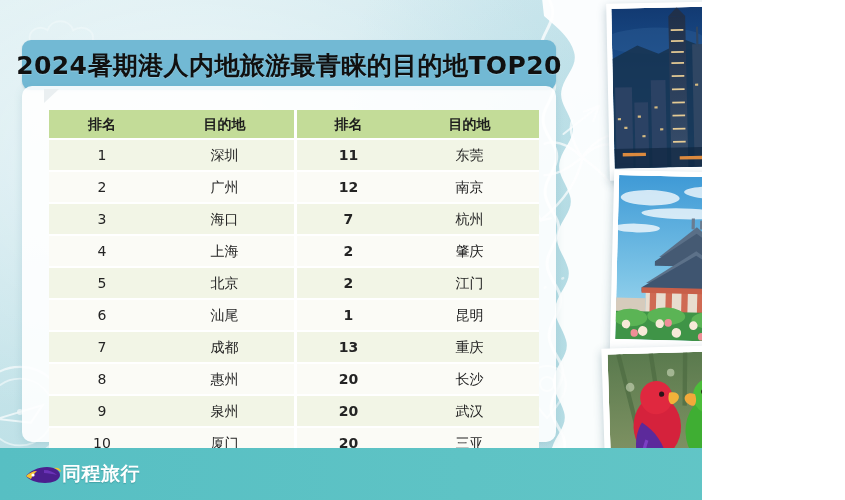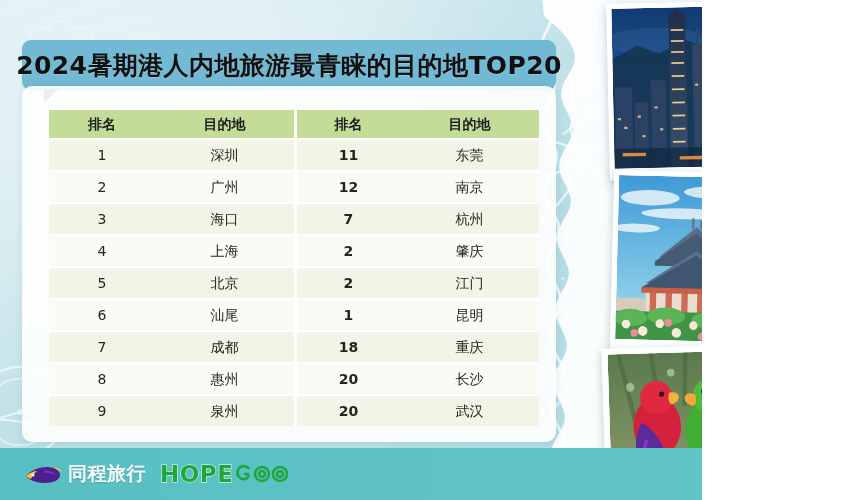--- a/index.html
+++ b/index.html
@@ -187,21 +187,20 @@
   }
   .footer-logos {
     display: flex;
     align-items: center;
     gap: 14px;
     margin-left: 24px;
   }
   .logo-tc {
     display: flex;
     align-items: center;
-    gap: 6px;
   }
   .logo-tc-text {
     font-family: "DejaVu Sans", "Liberation Sans", sans-serif;
     font-weight: 700;
     font-size: 19px;
     color: #ffffff;
     letter-spacing: 0.5px;
     text-shadow: 0 1px 1px rgba(0,70,80,0.25);
   }
   .logo-hopegoo {
@@ -338,34 +337,40 @@
             </tr>
             <tr class="row-even">
               <td>6</td>
               <td>汕尾</td>
               <td class="gap-left">1</td>
               <td>昆明</td>
             </tr>
             <tr class="row-odd">
               <td>7</td>
               <td>成都</td>
-              <td class="gap-left">18</td>
+              <td class="gap-left">13</td>
               <td>重庆</td>
             </tr>
             <tr class="row-even">
               <td>8</td>
               <td>惠州</td>
               <td class="gap-left">20</td>
               <td>长沙</td>
             </tr>
             <tr class="row-odd">
               <td>9</td>
               <td>泉州</td>
               <td class="gap-left">20</td>
               <td>武汉</td>
+            </tr>
+            <tr class="row-even">
+              <td>10</td>
+              <td>厦门</td>
+              <td class="gap-left">20</td>
+              <td>三亚</td>
             </tr>
           </tbody>
       </table>
     </div>
   </div>
 
   <div class="photo" id="photo-shenzhen">
     <div class="photo-body">
       <svg viewBox="0 0 150 146" width="100%" height="100%" preserveAspectRatio="none">
         <defs>
@@ -559,29 +564,17 @@
         <svg width="38" height="24" viewBox="0 0 38 24">
           <path d="M2,14 C6,9 14,5 23,5 C31,5 36,9 36,13 C36,18 29,21 21,21 C12,21 5,18 2,14 Z" fill="#4b1f8e"></path>
           <path d="M2,14 C5,11 9,9 13,9 C10,12 8,14 7,17 C5,16 3,15 2,14 Z" fill="#f5c430"></path>
           <path d="M30,6 C34,5 37,7 37,10 C35,8 32,7 30,6 Z" fill="#f5c430"></path>
           <path d="M20,8 C25,8 30,10 33,13 C29,12 24,11 20,11 Z" fill="#6b33b8"></path>
           <circle cx="9" cy="13" r="1.6" fill="#ffffff"></circle>
         </svg>
         <span class="logo-tc-text">同程旅行</span>
       </div>
 
-      <div class="logo-hopegoo">
-        <span class="hopegoo-hope">HOPE</span>
-        <svg width="56" height="26" viewBox="0 0 56 26">
-          <g fill="none" stroke="#1ea83c" stroke-width="2.6">
-            <path d="M16,8 C13,4 7,4 5,9 C3,14 7,19 12,18 C15,17.4 16,15 15,13 L11,13"></path>
-            <circle cx="29" cy="13" r="7"></circle>
-            <circle cx="29" cy="13" r="3"></circle>
-            <circle cx="47" cy="13" r="7"></circle>
-            <circle cx="47" cy="13" r="3"></circle>
-          </g>
-        </svg>
-      </div>
 
     </div>
   </div>
 
 </div>
 
 </body></html>

